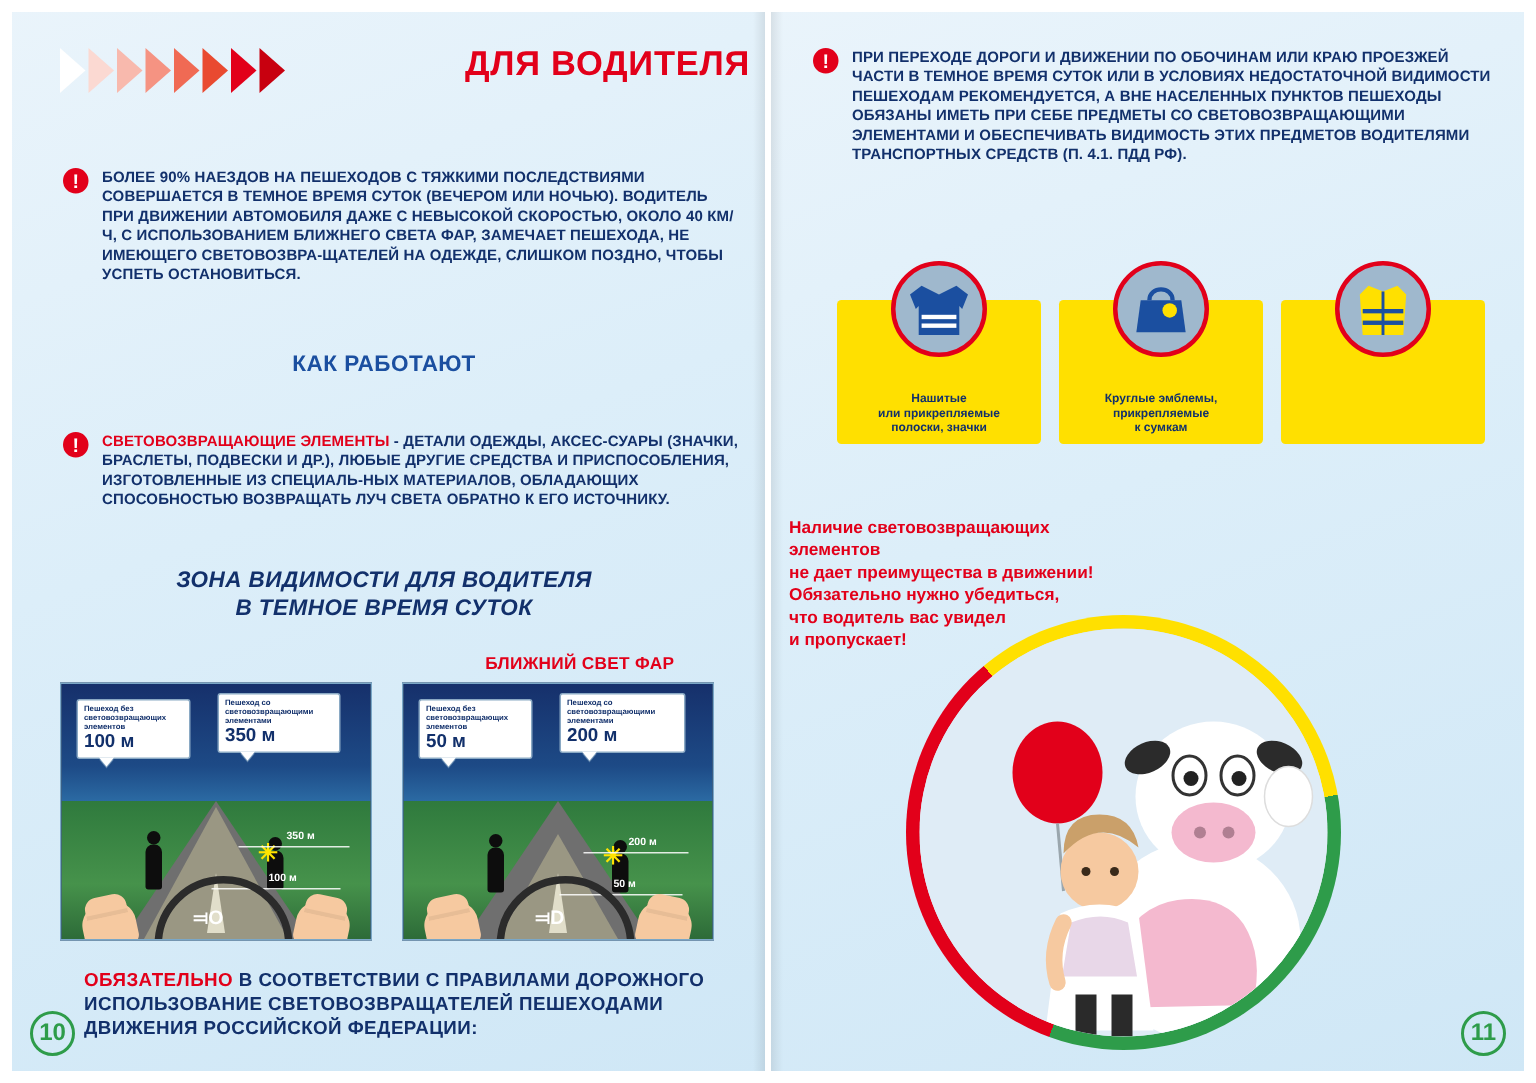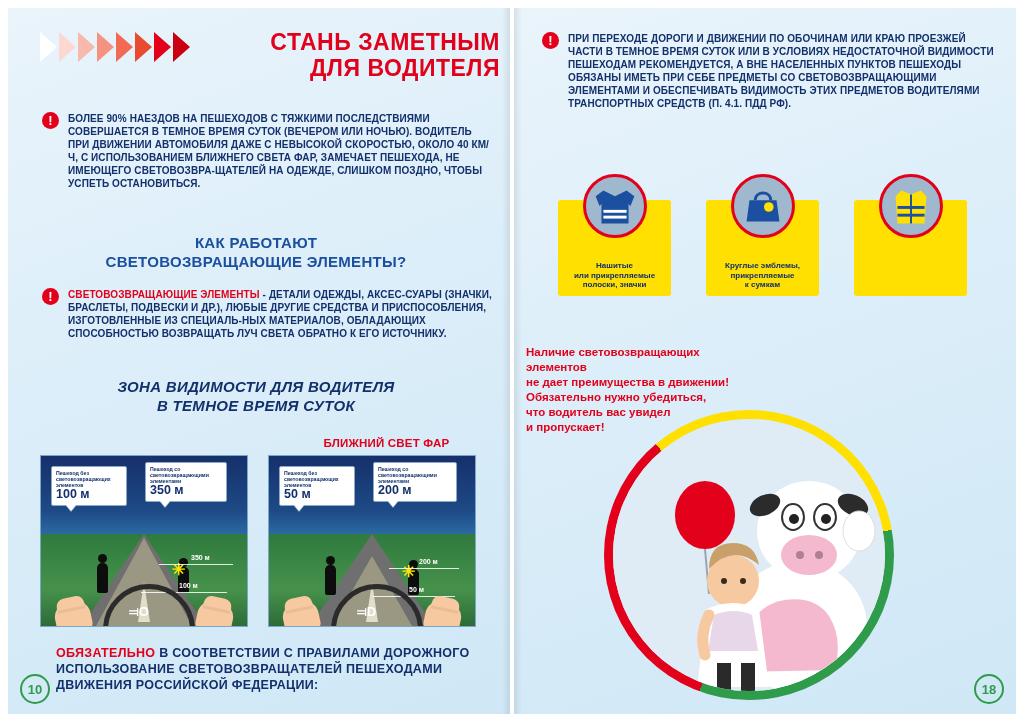--- a/index.html
+++ b/index.html
@@ -273,32 +273,32 @@
   .bottom-left .red { color: #e2001a; }
 
   .page-num {
     position: absolute;
     bottom: 18px;
     width: 26px; height: 26px;
     border: 2px solid #2e9c4a;
     border-radius: 50%;
     color: #2e9c4a;
     font-weight: bold;
-    font-size: 13px;
+    font-size: 16px;
     display: flex; align-items: center; justify-content: center;
   }
   .page-num.left { left: 20px; }
   .page-num.right { right: 20px; }
 
   
   .yellow-card {
     position: absolute;
     background: #ffe000;
     border-radius: 3px;
-    width: 113px;
+    width: 136px;
     height: 96px;
   }
   .yellow-card .cap {
     position: absolute;
     left: 4px; right: 4px; bottom: 6px;
     text-align: center;
     font-size: 8px;
     font-weight: bold;
     color: #12306b;
     line-height: 1.2;
@@ -364,32 +364,30 @@
       <span class="chev" style="border-left-color:#fbd9d2;"></span>
       <span class="chev" style="border-left-color:#f8b9ad;"></span>
       <span class="chev" style="border-left-color:#f59382;"></span>
       <span class="chev" style="border-left-color:#f06a54;"></span>
       <span class="chev" style="border-left-color:#e94a30;"></span>
       <span class="chev" style="border-left-color:#e2001a;"></span>
       <span class="chev" style="border-left-color:#c8000f;"></span>
     </div>
 
     <div class="title-main">
-      <div>СТАНЬ ЗАМЕТНЫМ</div>
       <div>ДЛЯ ВОДИТЕЛЯ</div>
     </div>
 
     <div class="para-block" style="left:42px; top:112px; width:452px;">
       <div class="bullet-red">!</div>
       <div class="para-text">БОЛЕЕ 90% НАЕЗДОВ НА ПЕШЕХОДОВ С ТЯЖКИМИ ПОСЛЕДСТВИЯМИ СОВЕРШАЕТСЯ В ТЕМНОЕ ВРЕМЯ СУТОК (ВЕЧЕРОМ ИЛИ НОЧЬЮ). ВОДИТЕЛЬ ПРИ ДВИЖЕНИИ АВТОМОБИЛЯ ДАЖЕ С НЕВЫСОКОЙ СКОРОСТЬЮ, ОКОЛО 40 КМ/Ч, С ИСПОЛЬЗОВАНИЕМ БЛИЖНЕГО СВЕТА ФАР, ЗАМЕЧАЕТ ПЕШЕХОДА, НЕ ИМЕЮЩЕГО СВЕТОВОЗВРА-ЩАТЕЛЕЙ НА ОДЕЖДЕ, СЛИШКОМ ПОЗДНО, ЧТОБЫ УСПЕТЬ ОСТАНОВИТЬСЯ.</div>
     </div>
 
     <div class="sub-head" style="top:234px; left:0;">
       <div>КАК РАБОТАЮТ</div>
-      <div>СВЕТОВОЗВРАЩАЮЩИЕ ЭЛЕМЕНТЫ?</div>
     </div>
 
     <div class="para-block" style="left:42px; top:288px; width:452px;">
       <div class="bullet-red">!</div>
       <div class="para-text">
         <span class="hl-red">СВЕТОВОЗВРАЩАЮЩИЕ ЭЛЕМЕНТЫ</span><span> - ДЕТАЛИ ОДЕЖДЫ, АКСЕС-СУАРЫ (ЗНАЧКИ, БРАСЛЕТЫ, ПОДВЕСКИ И ДР.), ЛЮБЫЕ ДРУГИЕ СРЕДСТВА И ПРИСПОСОБЛЕНИЯ, ИЗГОТОВЛЕННЫЕ ИЗ СПЕЦИАЛЬ-НЫХ МАТЕРИАЛОВ, ОБЛАДАЮЩИХ СПОСОБНОСТЬЮ ВОЗВРАЩАТЬ ЛУЧ СВЕТА ОБРАТНО К ЕГО ИСТОЧНИКУ.</span>
       </div>
     </div>
 
     <div class="sub-head dark" style="top:378px; left:0;">
@@ -585,21 +583,21 @@
         <path d="M46 120 q14 16 28 0" stroke="#222" stroke-width="4" fill="none"></path>
         <circle cx="110" cy="128" r="24" fill="#ffffff" stroke="#bbb" stroke-width="2"></circle>
         <path d="M92 120 q18 16 36 0 M110 104 l0 48" stroke="#2e9c4a" stroke-width="3" fill="none"></path>
         <circle cx="38" cy="152" r="20" fill="#e0f2c0" stroke="#9fb02c" stroke-width="2"></circle>
         <path d="M26 154 l6 -8 h14 l6 8 z" fill="#2e9c4a"></path>
         <circle cx="86" cy="160" r="18" fill="#f08aa0" stroke="#d96b82" stroke-width="2"></circle>
         <path d="M14 18 a10 10 0 1 1 14 14 l-12 28 l-12 -28 a10 10 0 1 1 10 -14" fill="#ffd24a" stroke="#d9a800" stroke-width="2"></path>
       </svg>
     </div>
 
-    <div class="page-num right">18</div>
+    <div class="page-num right">11</div>
   </div>
 
   <div class="gutter"></div>
   <div class="white-edge-top"></div>
   <div class="white-edge-bottom"></div>
   <div class="white-edge-left"></div>
   <div class="white-edge-right"></div>
 </div>
 
 </body></html>

